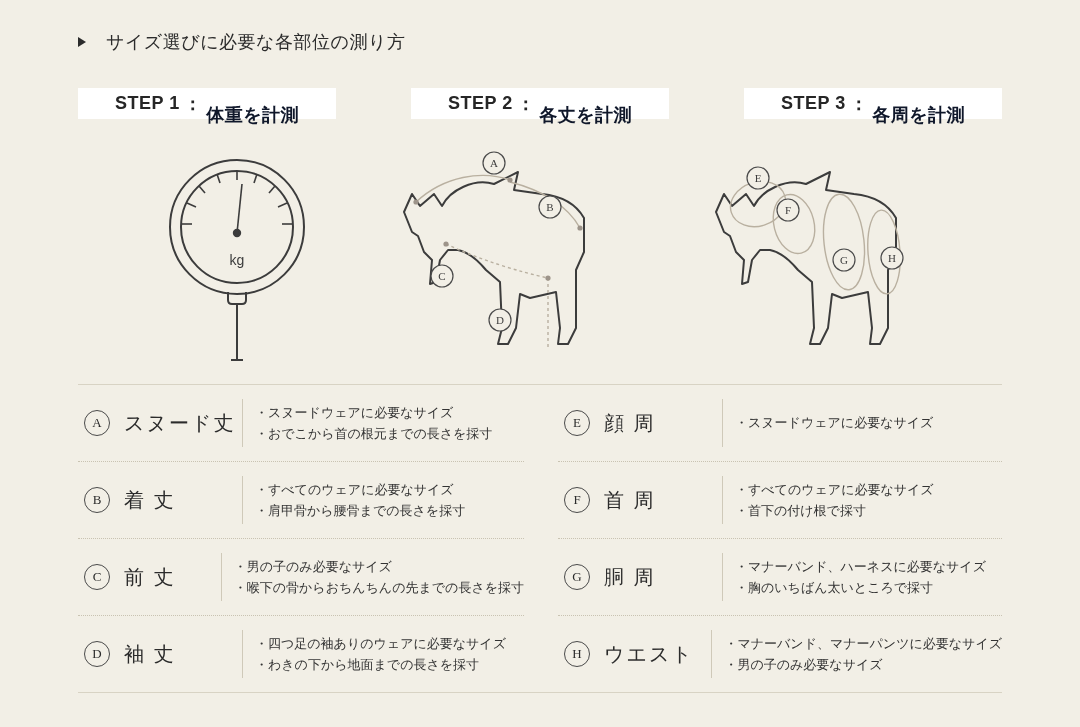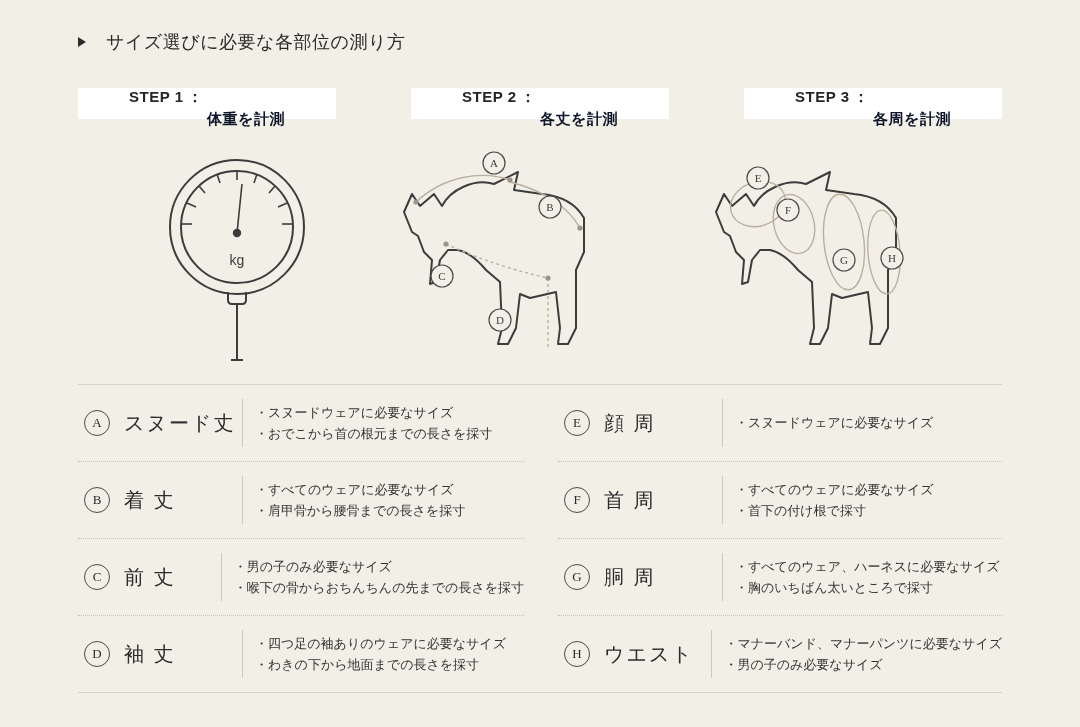--- a/index.html
+++ b/index.html
@@ -50,23 +50,24 @@
     top: 88px;
     width: 924px;
     display: flex;
     justify-content: space-between;
   }
   .step-box {
     width: 258px;
     height: 31px;
     background: #ffffff;
     display: flex;
+    align-items: center;
     justify-content: center;
     gap: 4px;
-    font-size: 15px;
+    font-size: 18px;
     font-weight: bold;
     letter-spacing: 0.5px;
   }
   .step-box .num { color: #262626; }
   .step-box .sep { color: #262626; }
   .step-box .red { color: #0f172a; margin-top: 22px; }
 
   
   .illus {
     position: absolute;
@@ -376,21 +377,21 @@
           <div>・すべてのウェアに必要なサイズ</div>
           <div>・首下の付け根で採寸</div>
         </div>
       </div>
 
       <div class="legend-row">
         <span class="badge">G</span>
         <span class="term">胴 周</span>
         <span class="vline"></span>
         <div class="descs">
-          <div>・すべてのウェア、ハーネスに必要なサイズ</div>
+          <div>・マナーバンド、ハーネスに必要なサイズ</div>
           <div>・胸のいちばん太いところで採寸</div>
         </div>
       </div>
 
       <div class="legend-row last">
         <span class="badge">H</span>
         <span class="term">ウエスト</span>
         <span class="vline"></span>
         <div class="descs">
           <div>・マナーバンド、マナーパンツに必要なサイズ</div>

